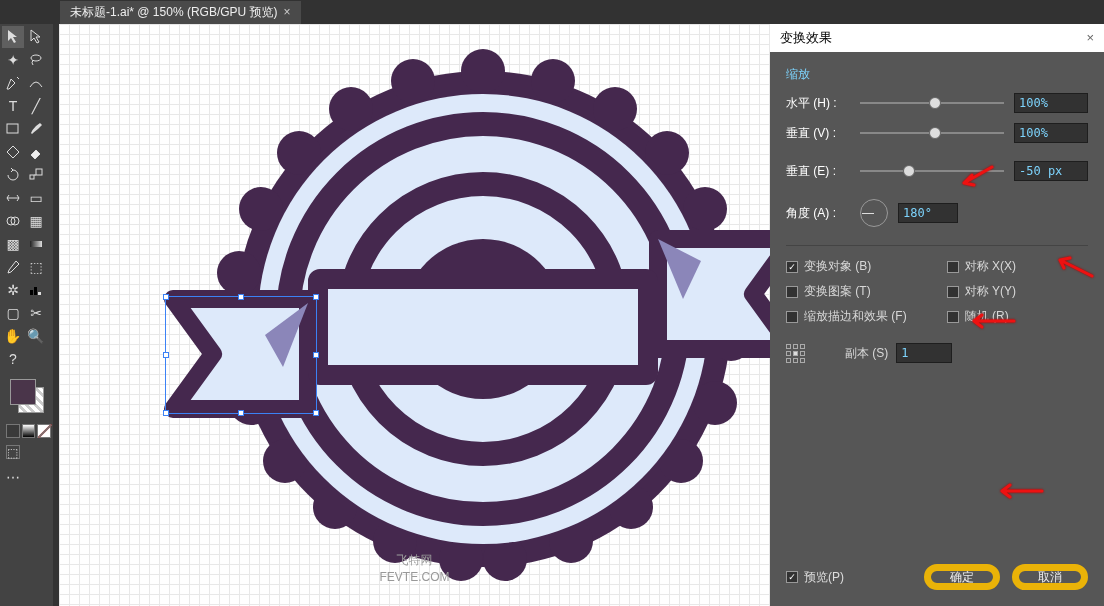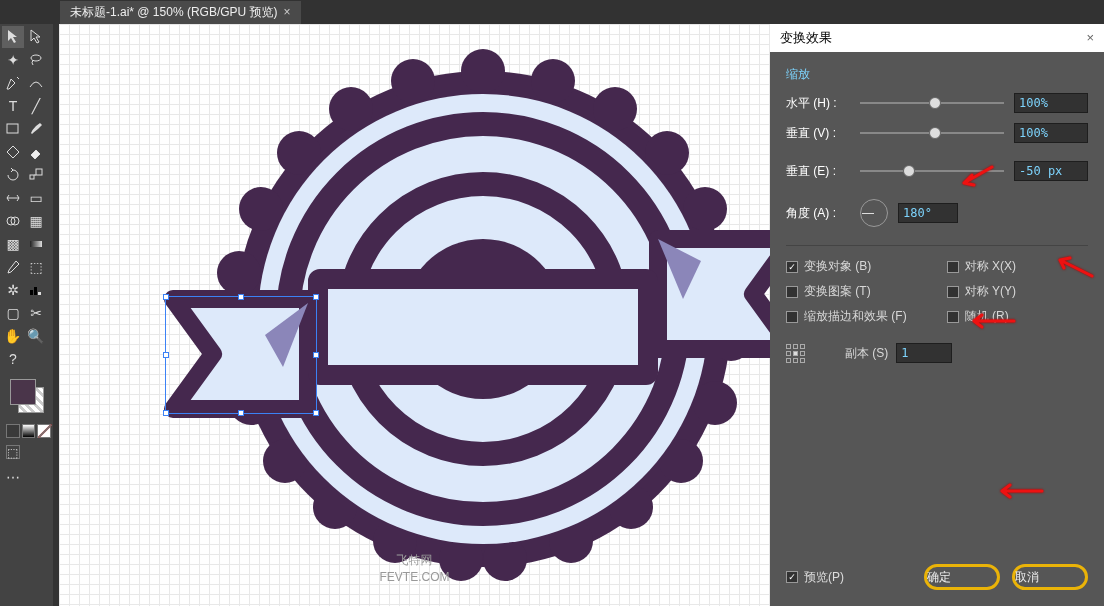--- a/index.html
+++ b/index.html
@@ -41,21 +41,21 @@
 .checkbox-row { display: flex; align-items: center; gap: 6px; margin-bottom: 8px; }
 .cb { width: 12px; height: 12px; border: 1px solid #999; background: #323232; display: flex; align-items: center; justify-content: center; font-size: 9px; color: #fff; }
 .cb.checked::before { content: "✓"; }
 .cb-grid { display:flex; gap: 40px; }
 .cb-col { display:flex; flex-direction:column; }
 .copies-row { display:flex; align-items:center; gap:40px; margin-top:10px; }
 .copies-icon { display:grid; grid-template-columns:repeat(3,5px); grid-template-rows:repeat(3,5px); gap:2px; }
 .copies-icon div { border:1px solid #aaa; width:5px; height:5px; }
 .copies-field { display:flex; align-items:center; gap:8px; }
 .panel-footer { padding: 6px 16px 16px; display:flex; align-items:center; justify-content:space-between; margin-top:auto;gap:12px; }
-.btn { width: 76px; height: 26px; border: 3px solid #eab308; border-radius: 14px; color: #eee; background: transparent; display: flex; align-items: center; justify-content: flex-start; font-size: 12px; cursor: pointer; }
+.btn { width: 76px; height: 26px; border: 7px solid #eab308; border-radius: 14px; color: #eee; background: transparent; display: flex; align-items: center; justify-content: center; font-size: 12px; cursor: pointer; }
 .arrow { position:absolute; color:#d00; pointer-events:none; }
 .arrow svg { filter: drop-shadow(0 0 1px #a00); }
 .footer-btns { display:flex; gap:12px; }
 </style>
 </head>
 <body>
 
 <div class="tab-bar">
   <div class="tab">
     <span>未标题-1.ai* @ 150% (RGB/GPU 预览)</span>

